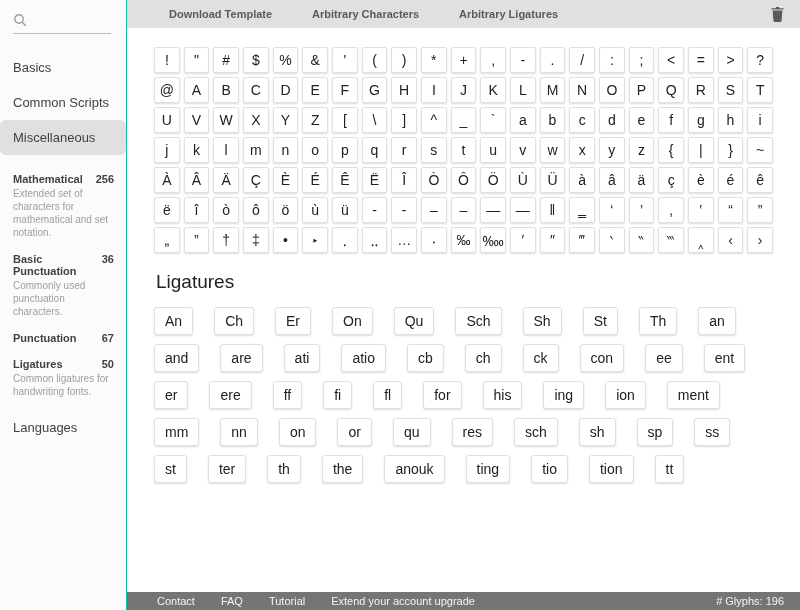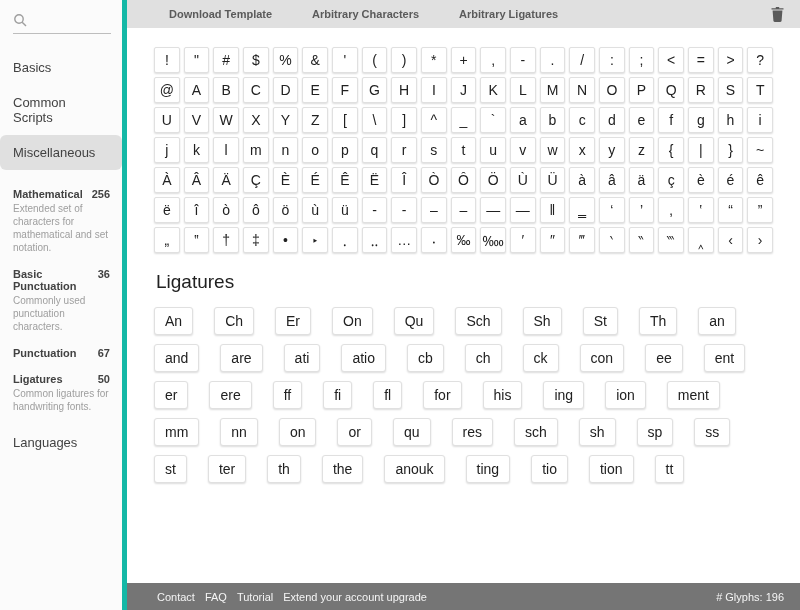--- a/index.html
+++ b/index.html
@@ -15,21 +15,21 @@
   .tab.active { color:#ffffff; }
   .tab.active::after { content:""; position:absolute; left:0; right:0; bottom:0; height:2px; background:#4dd0e1; }
   .header-right { margin-left:auto; display:flex; align-items:center; gap:22px; padding-right:14px; }
   .header-email { color:#fff; font-size:12px; }
   .header-logout { color:#fff; font-size:12px; cursor:pointer; }
 
   
   .body-row { flex:1; display:flex; min-height:0; }
 
   
-  .sidebar { width:127px; flex:none; background:#fbfbfb; border-right:5px solid #14b8a6; overflow:hidden; }
+  .sidebar { width:127px; flex:none; background:#fbfbfb; border-right:1px solid #14b8a6; overflow:hidden; }
   .search-row { display:flex; align-items:flex-end; padding:14px 13px 0 13px; }
   .search-input { border:none; outline:none; background:transparent; border-bottom:1px solid #bdbdbd; width:98px; height:20px; font-size:12px; color:#424242; padding-left:20px; }
   .search-icon { position:absolute; margin-bottom:3px; }
   .side-section { font-size:13px; font-weight:500; color:#424242; padding:10px 13px; cursor:pointer; }
   .side-section.selected { background:#e0e0e0;border-radius:6px; }
   .sec-basics { margin-top:16px; }
   .misc-items { padding:10px 0 0 0; }
   .sub-item { padding:8px 12px 6px 13px; cursor:pointer; }
   .sub-title { display:flex; justify-content:space-between; font-size:11px; font-weight:700; color:#424242; }
   .sub-desc { font-size:10px; color:#9e9e9e; line-height:1.3; margin-top:2px; }
@@ -42,21 +42,21 @@
   .trash-btn { margin-left:auto; cursor:pointer; display:flex; align-items:center; padding:2px; background:transparent; border:none; }
 
   .content { flex:1; background:#fff; overflow:hidden; padding:19px 27px 0 27px; }
   .glyph-grid { display:grid; grid-template-columns:repeat(21, 1fr); gap:4px; width:619px; }
   .cell { height:26px; background:#fff; border:1px solid #e0e0e0; border-radius:2px; box-shadow:0 1px 2px rgba(0,0,0,.14); display:flex; align-items:center; justify-content:center; font-size:14px; color:#212121; cursor:pointer; overflow:hidden; }
   .lig-heading { font-size:19px; color:#212121; font-weight:400; margin:18px 0 0 2px; }
   .lig-grid { display:flex; flex-wrap:wrap; gap:9px 21px; margin-top:14px; width:625px; }
   .lig { height:28px; padding:0 10px; background:#fff; border:1px solid #e0e0e0; border-radius:3px; box-shadow:0 1px 2px rgba(0,0,0,.14); display:flex; align-items:center; justify-content:center; font-size:14px; color:#212121; cursor:pointer; }
 
   
-  .footer { height:27px; flex:none; background:#757575; display:flex; align-items:center; padding:0 16px 0 30px; gap:10px; }
+  .footer { height:18px; flex:none; background:#757575; display:flex; align-items:center; padding:0 16px 0 30px; gap:26px; }
   .footer a { color:#f5f5f5; font-size:11px; text-decoration:none; cursor:pointer; }
   .glyph-count { margin-left:auto; color:#f5f5f5; font-size:11px; }
 </style>
 </head>
 <body>
 
 <div class="app">
 
 
   <div class="body-row">

